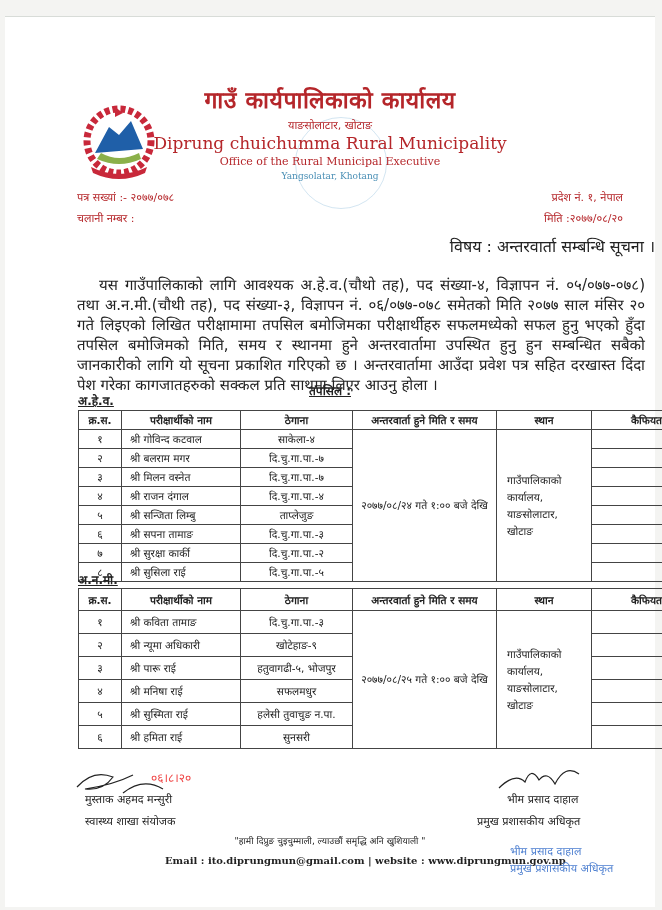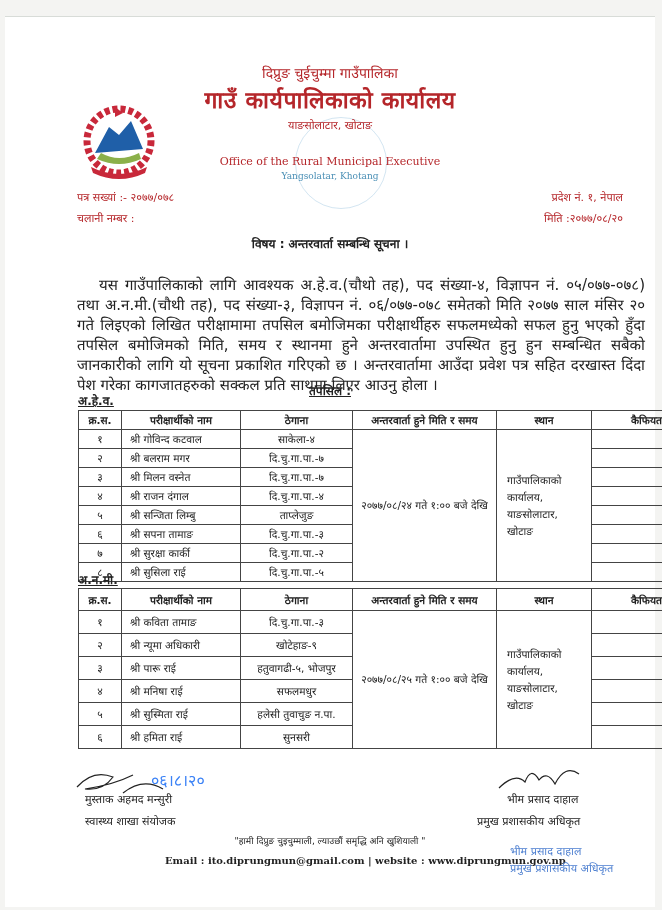--- a/index.html
+++ b/index.html
@@ -11,21 +11,21 @@
   .h1 { top:46px; font-size:14px; }
   .h2 { top:66px; font-size:23px; font-weight:bold; letter-spacing:0.5px; }
   .h3 { top:100px; font-size:11px; }
   .h4 { top:116px; font-size:17px; font-family:"DejaVu Serif", serif; }
   .h5 { top:138px; font-size:11px; font-family:"DejaVu Serif", serif; }
   .h6 { top:154px; font-size:9px; font-family:"DejaVu Serif", serif; color:#4a8fb5; }
   .logo { position:absolute; left:70px; top:84px; width:88px; height:84px; }
   .stamp { position:absolute; left:290px; top:100px; width:90px; height:90px; border-radius:50%;
            border:1px solid rgba(80,150,200,0.25); }
   .meta { position:absolute; font-size:11px; color:#b5262a; }
-  .subject { position:absolute; left:0; right:0; top:218px; text-align:center; font-size:12px; font-weight:bold; }
+  .subject { position:absolute; left:0; right:0; top:218px; text-align:right; font-size:16px; font-weight:normal; }
   .body-text { position:absolute; left:72px; width:568px; top:258px; font-size:15px; line-height:20px;
                text-align:justify; text-indent:22px; }
   .tapsil { position:absolute; left:0; right:0; top:356px; text-align:center; font-size:12px; font-weight:bold; text-decoration:underline;margin-top:9px; }
   .sec-label { position:absolute; left:73px; font-size:12px; font-weight:bold; text-decoration:underline; }
   table.grid { position:absolute; left:73px; width:624px; border-collapse:collapse; font-size:10.5px; }
   table.grid th, table.grid td { border:1px solid #444; padding:0 4px; text-align:center; }
   table.grid th { font-weight:bold; height:18px; }
   table.grid td.name { text-align:left; padding-left:8px; }
   table.grid td.merge { vertical-align:middle; font-size:10.5px; line-height:17px; }
   table.grid td.place { text-align:left; padding-left:10px; line-height:17px; }
@@ -41,23 +41,23 @@
 
   <svg class="logo" viewBox="0 0 88 84">
     <circle cx="44" cy="40" r="32" fill="none" stroke="#c8283a" stroke-width="7" stroke-dasharray="5 3"></circle>
     <path d="M20 52 L34 26 L44 34 L56 20 L68 48 Z" fill="#1f5fa8"></path>
     <path d="M26 52 Q44 62 64 52 L66 58 Q44 68 22 58 Z" fill="#8bb04a"></path>
     <path d="M16 66 Q44 80 72 66 L70 72 Q44 84 18 72 Z" fill="#c8283a"></path>
     <path d="M40 6 L40 16 L48 12 Z" fill="#c8283a"></path>
   </svg>
   <div class="stamp"></div>
 
-  <div class="hdr h1">दिप्रुङ चुईचुम्मा गाउँपालिका</div>
   <div class="hdr h2">गाउँ कार्यपालिकाको कार्यालय</div>
   <div class="hdr h3">याङसोलाटार, खोटाङ</div>
+  <div class="hdr h4">Diprung chuichumma Rural Municipality</div>
   <div class="hdr h5">Office of the Rural Municipal Executive</div>
   <div class="hdr h6">Yangsolatar, Khotang</div>
 
   <div class="meta" style="left:72px; top:172px;">पत्र सख्यां :- २०७७/०७८</div>
   <div class="meta" style="left:72px; top:193px;">चलानी नम्बर  :</div>
   <div class="meta" style="right:32px; top:172px;">प्रदेश नं. १, नेपाल</div>
   <div class="meta" style="right:32px; top:193px;">मिति :२०७७/०८/२०</div>
 
   <div class="subject">विषय : अन्तरवार्ता सम्बन्धि सूचना ।</div>
   <div class="body-text">यस गाउँपालिकाको लागि आवश्यक अ.हे.व.(चौथो तह), पद संख्या-४, विज्ञापन नं. ०५/०७७-०७८) तथा अ.न.मी.(चौथी तह), पद संख्या-३, विज्ञापन नं. ०६/०७७-०७८ समेतको मिति २०७७ साल मंसिर २० गते लिइएको लिखित परीक्षामामा तपसिल बमोजिमका परीक्षार्थीहरु सफलमध्येको सफल हुनु भएको हुँदा तपसिल बमोजिमको मिति, समय र स्थानमा हुने अन्तरवार्तामा उपस्थित हुनु हुन सम्बन्धित सबैको जानकारीको लागि यो सूचना प्रकाशित गरिएको छ । अन्तरवार्तामा आउँदा प्रवेश पत्र सहित दरखास्त दिंदा पेश गरेका कागजातहरुको सक्कल प्रति साथमा लिएर आउनु होला ।</div>
@@ -175,21 +175,21 @@
       <td class="name">श्री हमिता राई</td>
       <td>सुनसरी</td>
       <td></td>
     </tr>
   </tbody>
     </table>
 
   <svg style="position:absolute; left:68px; top:750px; width:150px; height:34px;" viewBox="0 0 150 34">
     <path d="M4 20 Q20 2 40 10 Q30 24 12 22 Q40 18 60 8 M50 26 Q70 10 90 22" stroke="#222" fill="none" stroke-width="1.2"></path>
   </svg>
-  <div class="sig" style="left:146px; top:752px; font-size:16px; font-family:'DejaVu Sans Mono', monospace; color:#3b82f6;">०६।८।२०</div>
+  <div class="sig" style="left:146px; top:752px; font-size:12px; font-family:'DejaVu Sans Mono', monospace; color:#ef4444;">०६।८।२०</div>
   <div class="sig" style="left:80px; top:774px;">मुस्ताक अहमद मन्सुरी</div>
   <div class="sig" style="left:80px; top:796px;">स्वास्थ्य शाखा संयोजक</div>
 
   <svg style="position:absolute; left:490px; top:745px; width:90px; height:32px;" viewBox="0 0 90 32">
     <path d="M4 26 Q20 10 30 20 Q36 4 44 18 Q52 8 60 22 Q70 2 84 12" stroke="#222" fill="none" stroke-width="1.2"></path>
   </svg>
   <div class="sig" style="left:502px; top:774px;">भीम प्रसाद दाहाल</div>
   <div class="sig" style="left:472px; top:796px;">प्रमुख प्रशासकीय अधिकृत</div>
 
   <div class="motto">"हामी दिप्रुङ चुइचुम्माली, ल्याउछौं समृद्धि अनि खुशियाली "</div>

